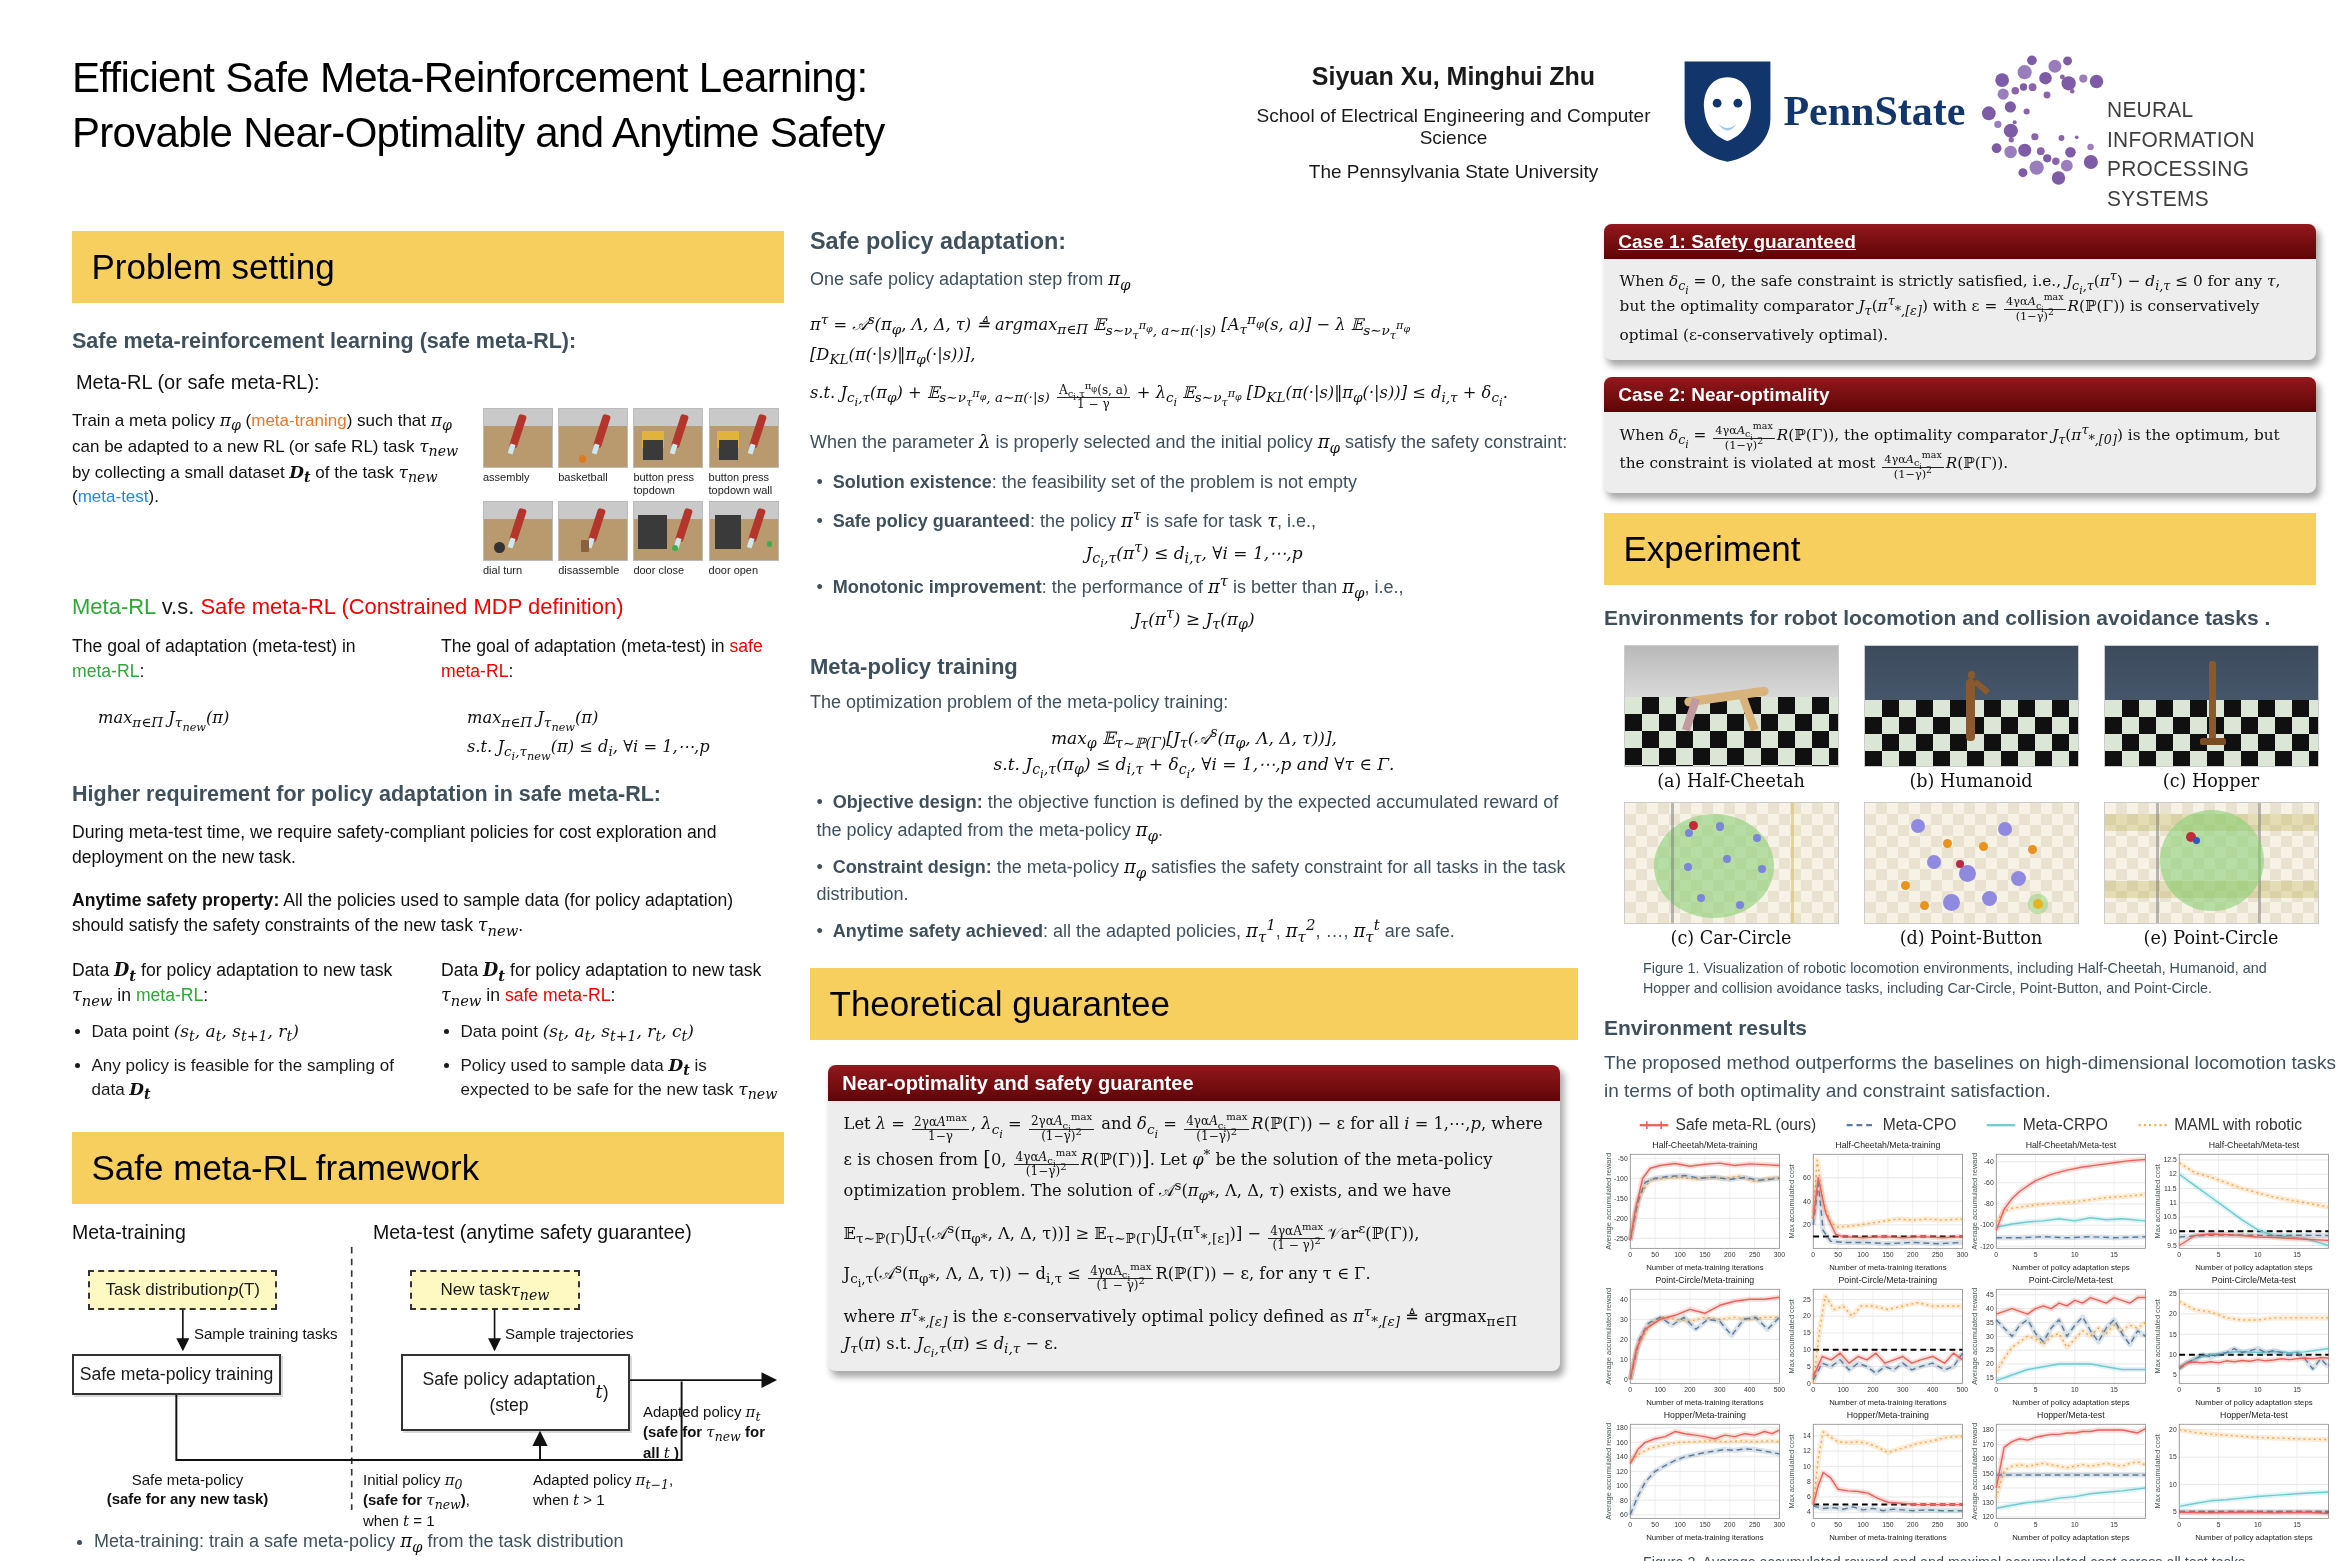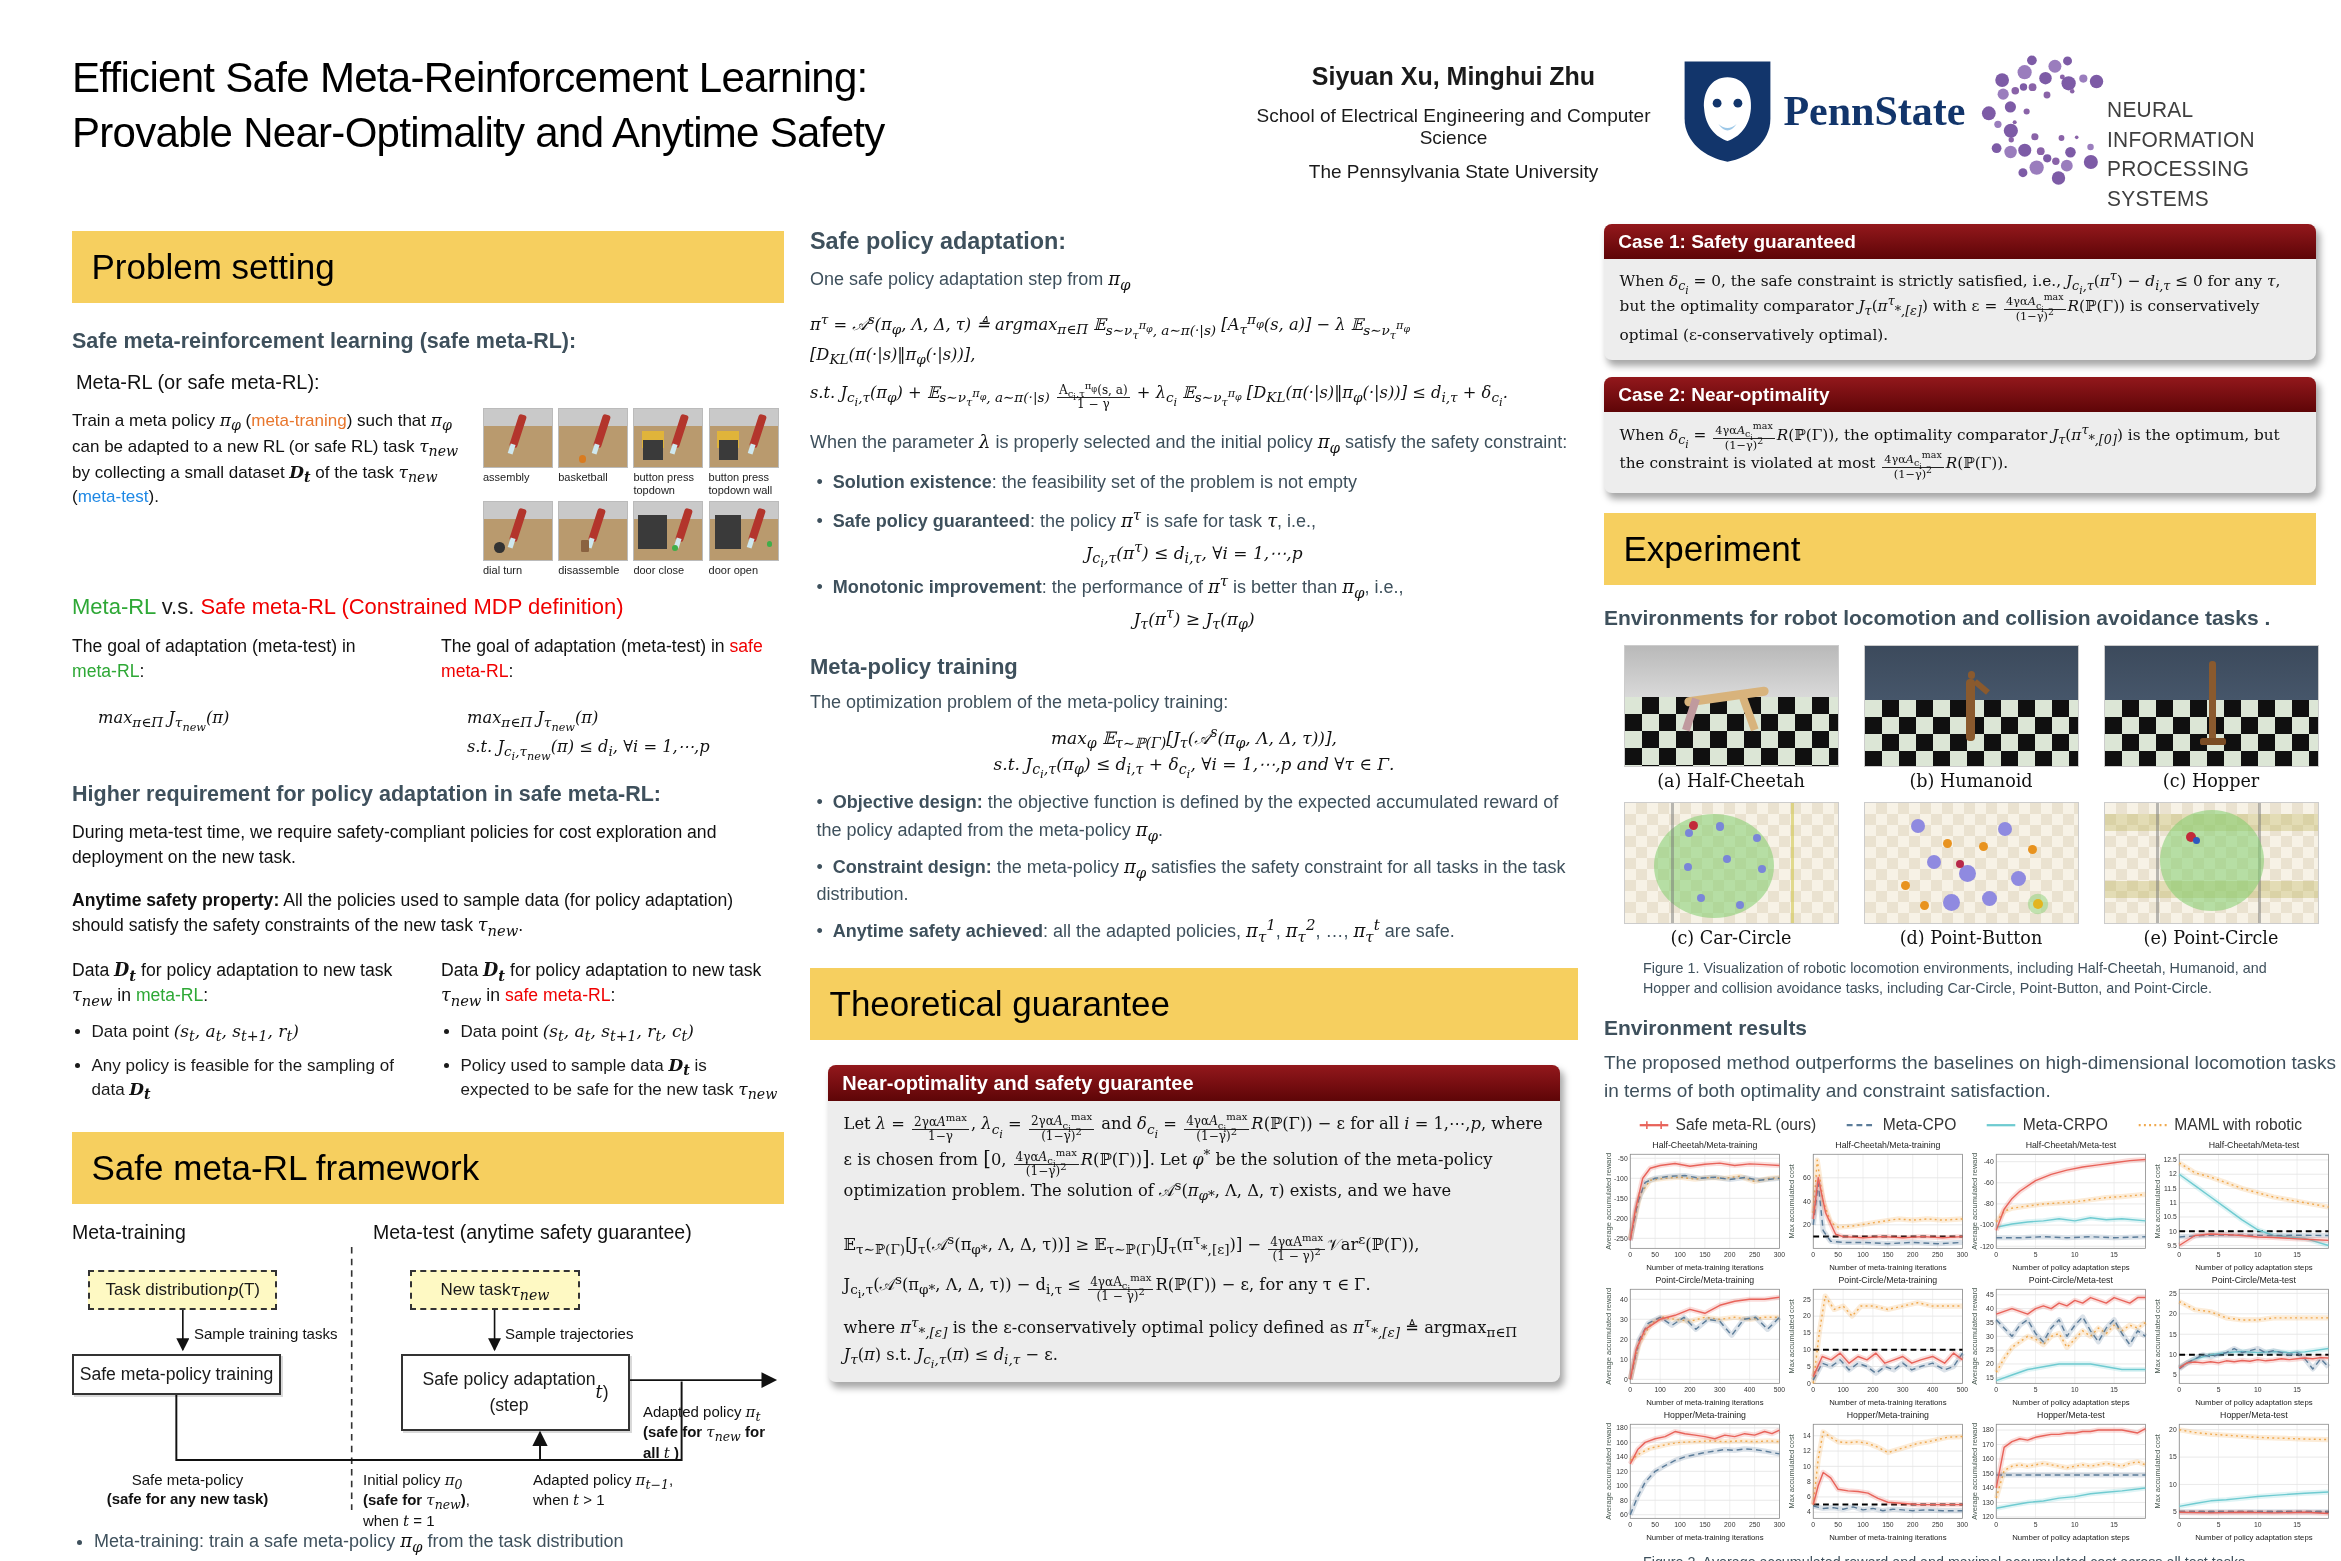--- a/index.html
+++ b/index.html
@@ -315,30 +315,30 @@
     <div class="slate-t" style="margin-left:6.5px;margin-top:9px;">•&nbsp;&nbsp;<b>Constraint design:</b><span> the meta-policy <i class="math">π<sub>φ</sub></i> satisfies the safety constraint for all tasks in the task distribution.</span></div>
     <div class="slate-t" style="margin-left:6.5px;margin-top:9px;">•&nbsp;&nbsp;<b>Anytime safety achieved</b><span>: all the adapted policies, <i class="math">π<sub>τ</sub><sup>1</sup></i>, <i class="math">π<sub>τ</sub><sup>2</sup></i>, …, <i class="math">π<sub>τ</sub><sup>t</sup></i> are safe.</span></div>
   </div>
 
   <div class="banner" style="margin-top:23.4px;">Theoretical guarantee</div>
 
   <div class="mbox" style="margin-top:25px;margin-left:18px;width:732px;">
     <div class="hd" style="font-size:20px;">Near-optimality and safety guarantee</div>
     <div class="bd" style="font-size:16.3px;line-height:1.65;">
       <div>Let <i>λ</i> = <span class="fr"><span class="t">2γα<i>A</i><sup>max</sup></span><span class="b">1−γ</span></span>, <i>λ<sub>c<sub>i</sub></sub></i> = <span class="fr"><span class="t">2γα<i>A</i><sub>c<sub>i</sub></sub><sup>max</sup></span><span class="b">(1−γ)<sup>2</sup></span></span> and <i>δ<sub>c<sub>i</sub></sub></i> = <span class="fr"><span class="t">4γα<i>A</i><sub>c<sub>i</sub></sub><sup>max</sup></span><span class="b">(1−γ)<sup>2</sup></span></span><i>R</i>(ℙ(Γ)) − ε for all <i>i</i> = 1,⋯,<i>p</i>, where ε is chosen from <big>[</big>0, <span class="fr"><span class="t">4γα<i>A</i><sub>c<sub>i</sub></sub><sup>max</sup></span><span class="b">(1−γ)<sup>2</sup></span></span><i>R</i>(ℙ(Γ))<big>]</big>.  Let <i>φ</i><sup>*</sup> be the solution of the meta-policy optimization problem.  The solution of 𝒜<sup>s</sup>(<i>π<sub>φ*</sub></i>, Λ, Δ, <i>τ</i>) exists, and we have</div>
-      <div style="margin-top:27px;">𝔼<sub>τ∼ℙ(Γ)</sub>[J<sub>τ</sub>(𝒜<sup>s</sup>(π<sub>φ*</sub>, Λ, Δ, τ))] ≥ 𝔼<sub>τ∼ℙ(Γ)</sub>[J<sub>τ</sub>(π<sup>τ</sup><sub>*,[ε]</sub>)] − <span class="fr"><span class="t">4γαA<sup>max</sup></span><span class="b">(1 − γ)<sup>2</sup></span></span>𝒱ar<sup>ε</sup>(ℙ(Γ)),</div>
+      <div style="margin-top:16px;">𝔼<sub>τ∼ℙ(Γ)</sub>[J<sub>τ</sub>(𝒜<sup>s</sup>(π<sub>φ*</sub>, Λ, Δ, τ))] ≥ 𝔼<sub>τ∼ℙ(Γ)</sub>[J<sub>τ</sub>(π<sup>τ</sup><sub>*,[ε]</sub>)] − <span class="fr"><span class="t">4γαA<sup>max</sup></span><span class="b">(1 − γ)<sup>2</sup></span></span>𝒱ar<sup>ε</sup>(ℙ(Γ)),</div>
       <div style="margin-top:9px;">J<sub>c<sub>i</sub>,τ</sub>(𝒜<sup>s</sup>(π<sub>φ*</sub>, Λ, Δ, τ)) − d<sub>i,τ</sub> ≤ <span class="fr"><span class="t">4γαA<sub>c<sub>i</sub></sub><sup>max</sup></span><span class="b">(1 − γ)<sup>2</sup></span></span>R(ℙ(Γ)) − ε,  for any τ ∈ Γ.</div>
       <div style="margin-top:11.7px;">where <i>π<sup>τ</sup><sub>*,[ε]</sub></i> is the ε-conservatively optimal policy defined as <i>π<sup>τ</sup><sub>*,[ε]</sub></i> ≜ argmax<sub>π∈Π</sub> <i>J<sub>τ</sub></i>(<i>π</i>)  s.t.  <i>J<sub>c<sub>i</sub>,τ</sub></i>(<i>π</i>) ≤ <i>d<sub>i,τ</sub></i> − ε.</div>
     </div>
   </div>
 </div>
 
 <div class="abs" id="col-right">
   <div class="mbox" style="width:712px;">
-    <div class="hd" style="font-size:19px;">Case 1:  Safety guaranteed</div>
+    <div class="hd" style="font-size:19px;text-decoration:underline;">Case 1:  Safety guaranteed</div>
     <div class="bd" style="font-size:15.3px;line-height:1.6;">When <i>δ<sub>c<sub>i</sub></sub></i> = 0, the safe constraint is strictly satisfied, i.e., <i>J<sub>c<sub>i</sub>,τ</sub></i>(<i>π<sup>τ</sup></i>) − <i>d<sub>i,τ</sub></i> ≤ 0 for any <i>τ</i>, but the optimality comparator <i>J<sub>τ</sub></i>(<i>π<sup>τ</sup><sub>*,[ε]</sub></i>) with ε = <span class="fr"><span class="t">4γα<i>A</i><sub>c<sub>i</sub></sub><sup>max</sup></span><span class="b">(1−γ)<sup>2</sup></span></span><i>R</i>(ℙ(Γ)) is conservatively optimal (ε-conservatively optimal).</div>
   </div>
   <div class="mbox" style="width:712px;margin-top:17px;">
     <div class="hd" style="font-size:19px;">Case 2:  Near-optimality</div>
     <div class="bd" style="font-size:15.3px;line-height:1.6;">When <i>δ<sub>c<sub>i</sub></sub></i> = <span class="fr"><span class="t">4γα<i>A</i><sub>c<sub>i</sub></sub><sup>max</sup></span><span class="b">(1−γ)<sup>2</sup></span></span><i>R</i>(ℙ(Γ)), the optimality comparator <i>J<sub>τ</sub></i>(<i>π<sup>τ</sup><sub>*,[0]</sub></i>) is the optimum, but the constraint is violated at most <span class="fr"><span class="t">4γα<i>A</i><sub>c<sub>i</sub></sub><sup>max</sup></span><span class="b">(1−γ)<sup>2</sup></span></span><i>R</i>(ℙ(Γ)).</div>
   </div>
 
   <div class="banner" style="margin-top:19.5px;width:712px;">Experiment</div>
 
   <div class="h-slate" style="font-size:21px;margin-top:21px;">Environments for robot locomotion and collision avoidance tasks .</div>

